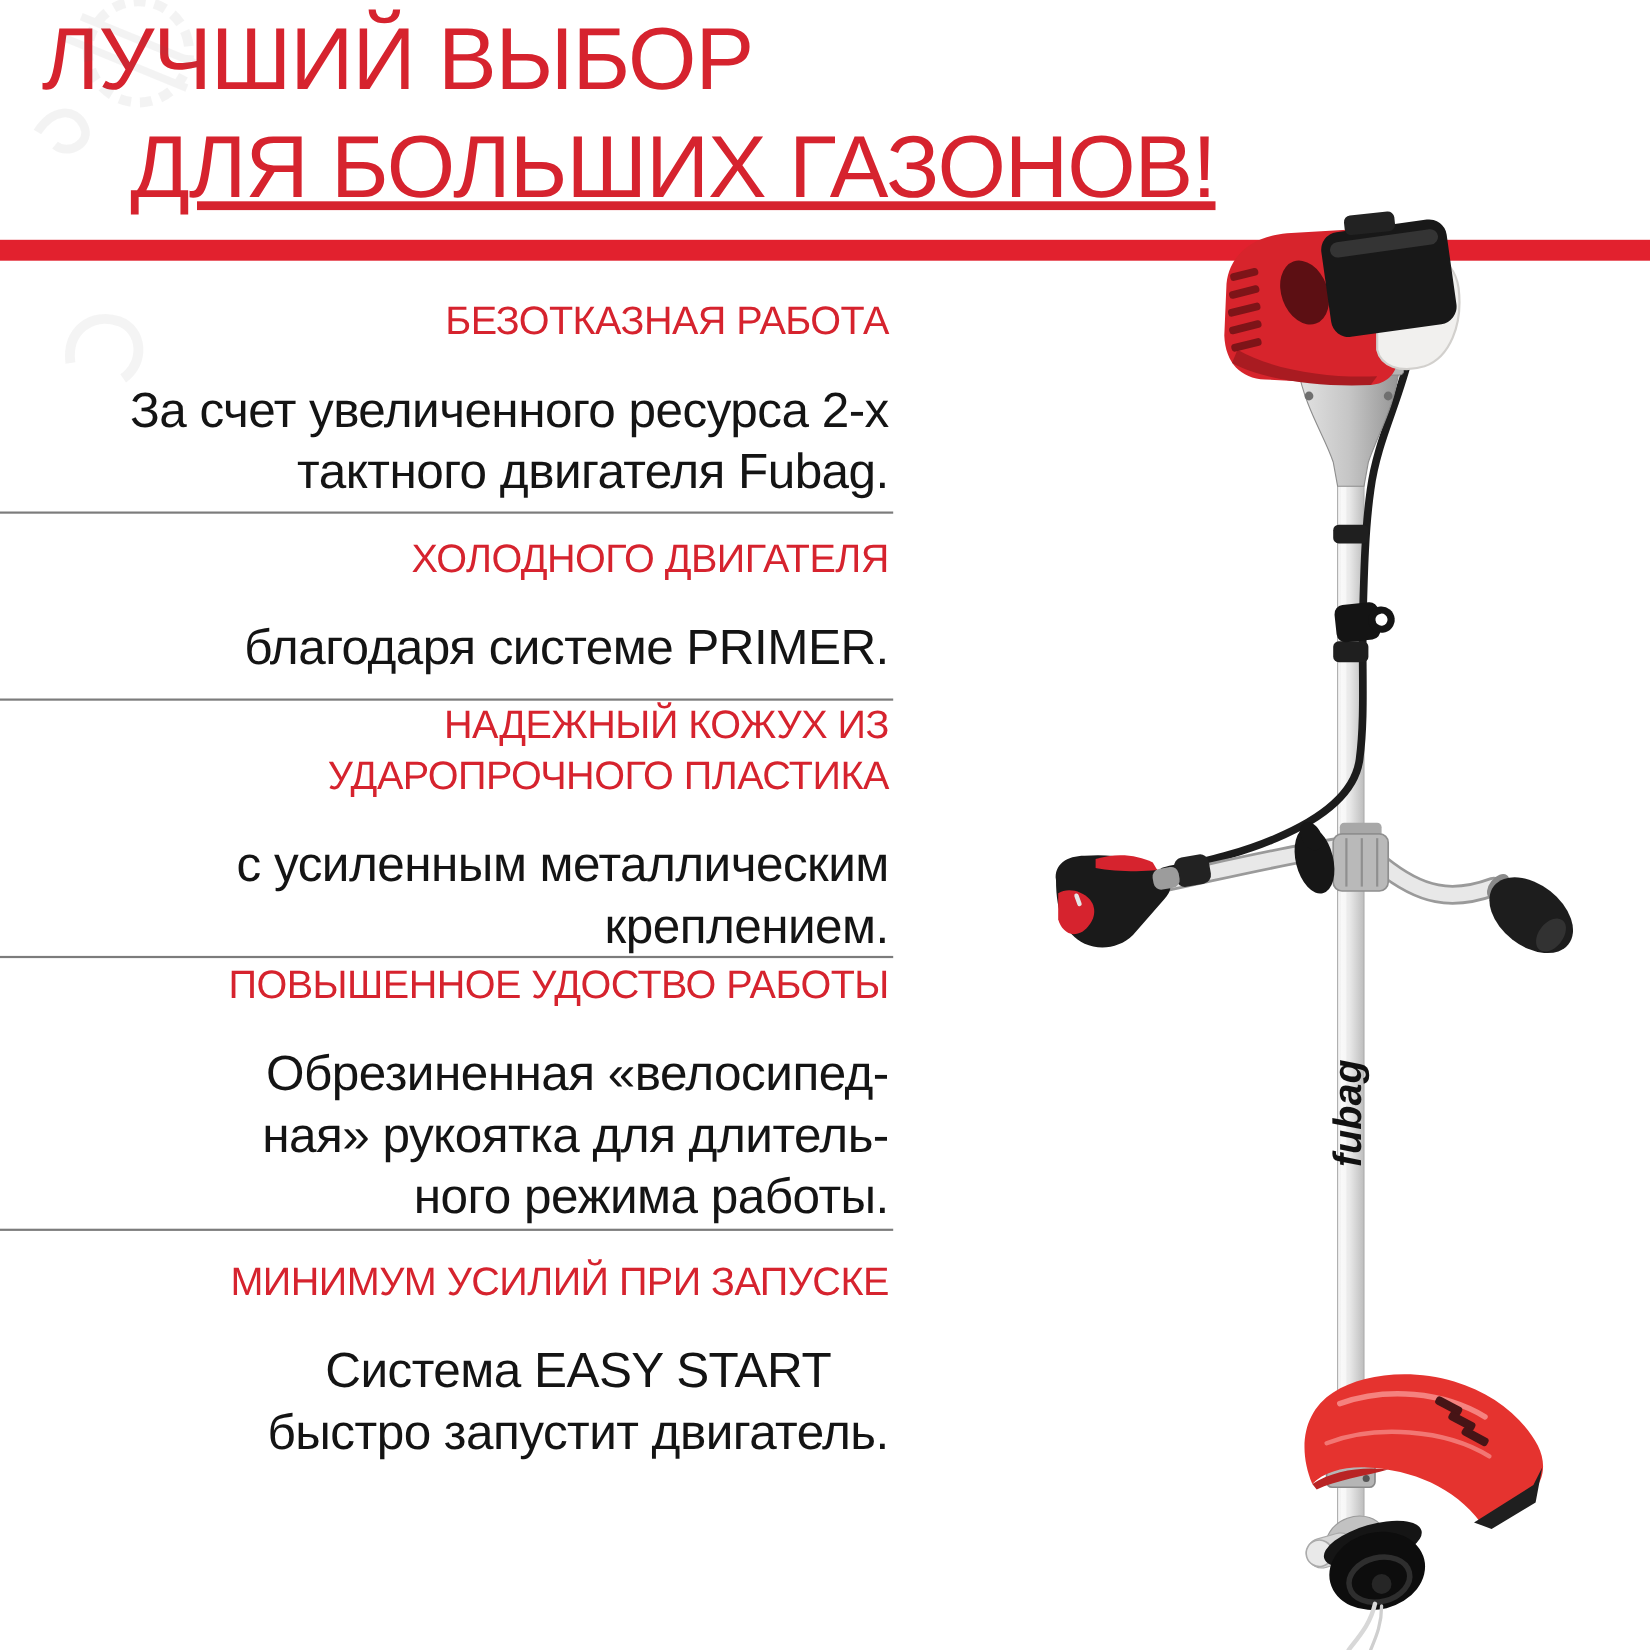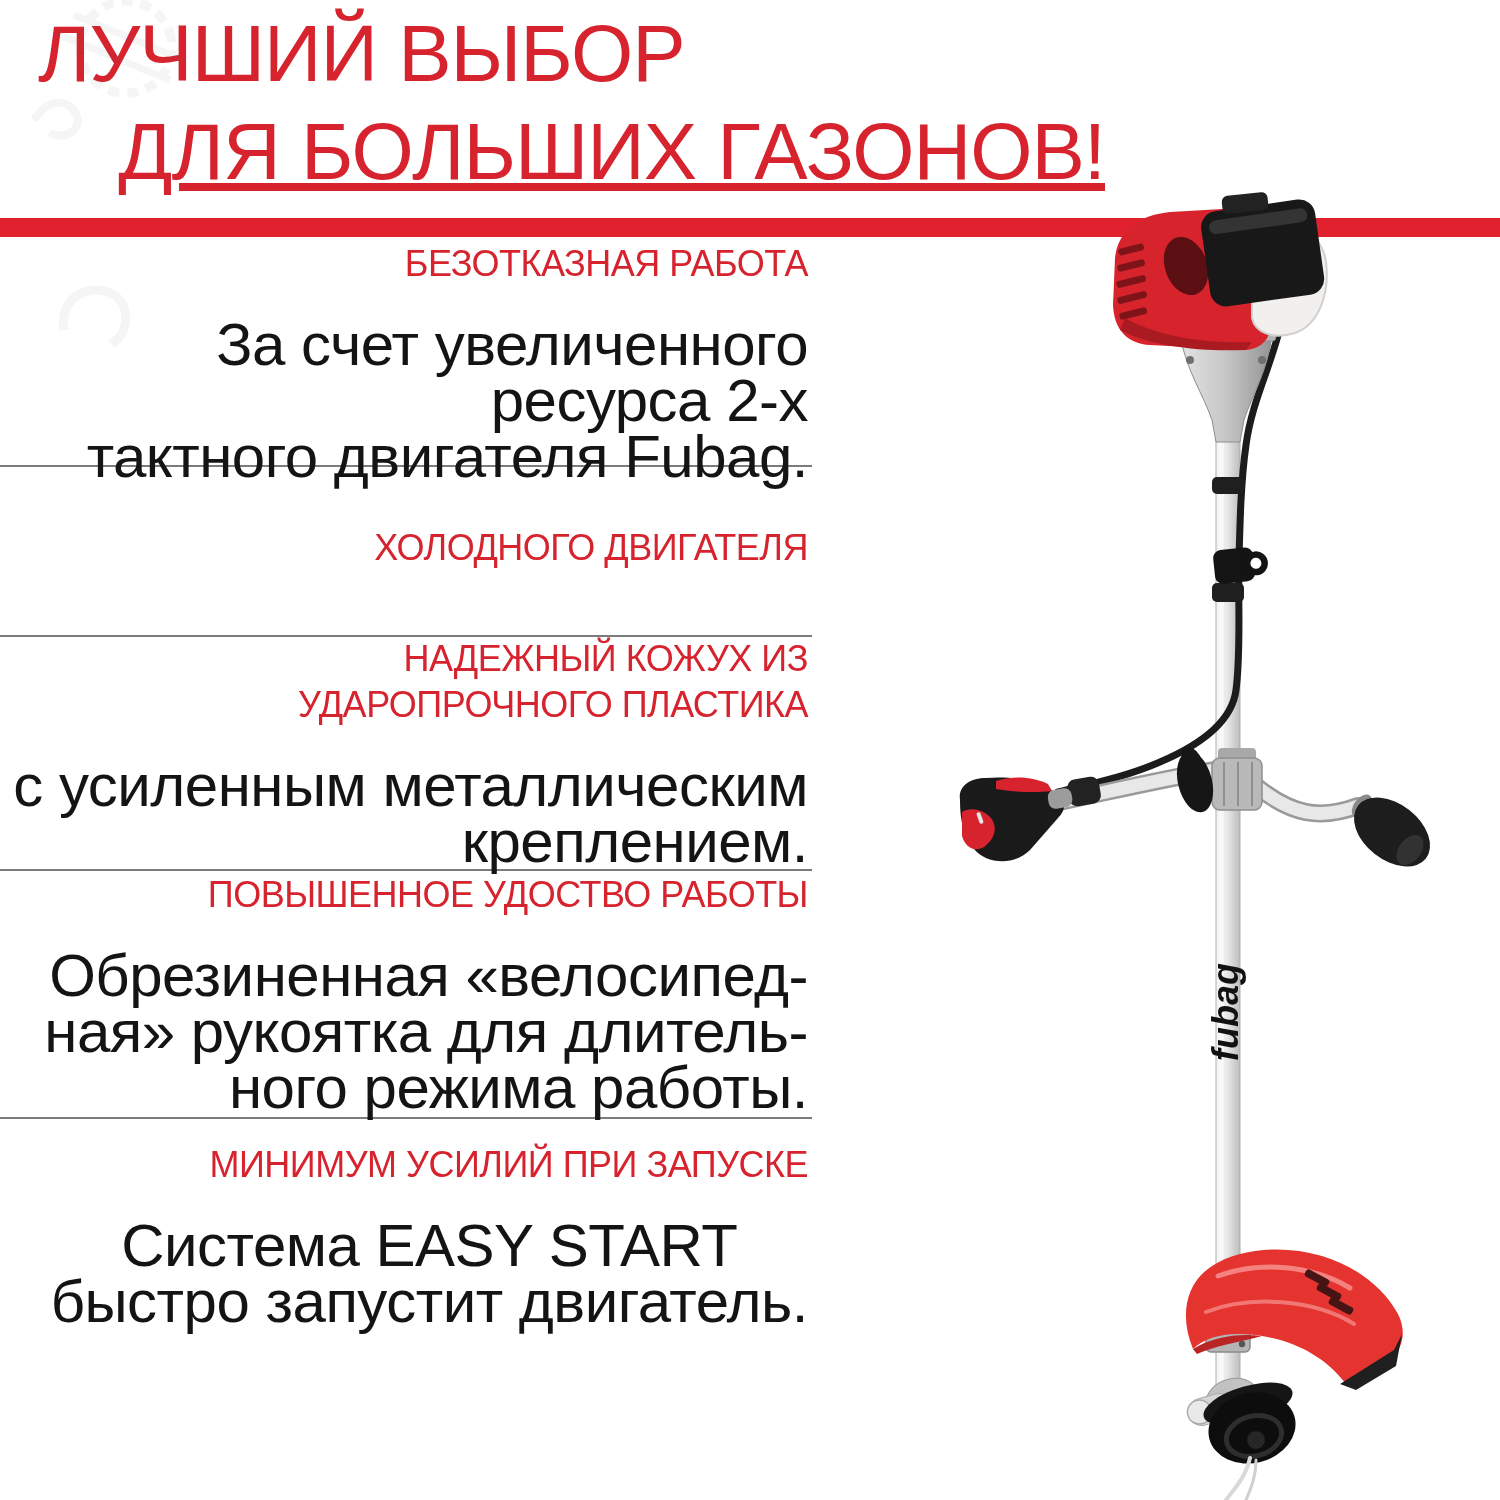--- a/index.html
+++ b/index.html
@@ -24,21 +24,21 @@
   .features{
     position:absolute;left:0;top:260px;width:812px;z-index:2;
   }
   .feature{
     box-sizing:border-box;display:flex;flex-direction:column;
     justify-content:center;align-items:flex-end;
     padding-right:4px;text-align:right;gap:24px;
   }
   .feature.divided{border-top:2px solid var(--divider-gray,#7c7c7c);}
   .f-heading{color:var(--accent-red,#d6232e);font-size:36px;line-height:46px;letter-spacing:-0.5px;margin-bottom:6px;}
-  .f-body{color:var(--text-black,#141414);font-size:60px;line-height:56px;letter-spacing:-0.5px;}
+  .f-body{color:var(--text-black,#141414);font-size:45px;line-height:56px;letter-spacing:-0.5px;}
   
   .product-svg{position:absolute;left:0;top:0;width:1500px;height:1500px;z-index:3;}
 </style>
 </head>
 <body>
 
 <div class="canvas" style="--accent-red: #d6232e; --bar-red: #e2212e; --text-black: #141414; --divider-gray: #7c7c7c; --product-red: #d7242c; --guard-red: #e5332f;">
 
   <div class="headline-line l1">ЛУЧШИЙ ВЫБОР</div>
   <div class="headline-line l2">ДЛЯ БОЛЬШИХ ГАЗОНОВ!</div>
@@ -52,20 +52,23 @@
         </div>
       <div class="f-body">
           <div>За счет увеличенного ресурса 2-х</div>
           <div>тактного двигателя Fubag.</div>
         </div>
     </section>
 
     <section class="feature divided" style="height: 170px;">
       <div class="f-heading">
           <div>ХОЛОДНОГО ДВИГАТЕЛЯ</div>
+        </div>
+      <div class="f-body">
+          <div>благодаря системе PRIMER.</div>
         </div>
     </section>
 
     <section class="feature divided" style="height: 234px;">
       <div class="f-heading">
           <div>НАДЕЖНЫЙ КОЖУХ ИЗ</div>
           <div>УДАРОПРОЧНОГО ПЛАСТИКА</div>
         </div>
       <div class="f-body">
           <div>с усиленным металлическим</div>

